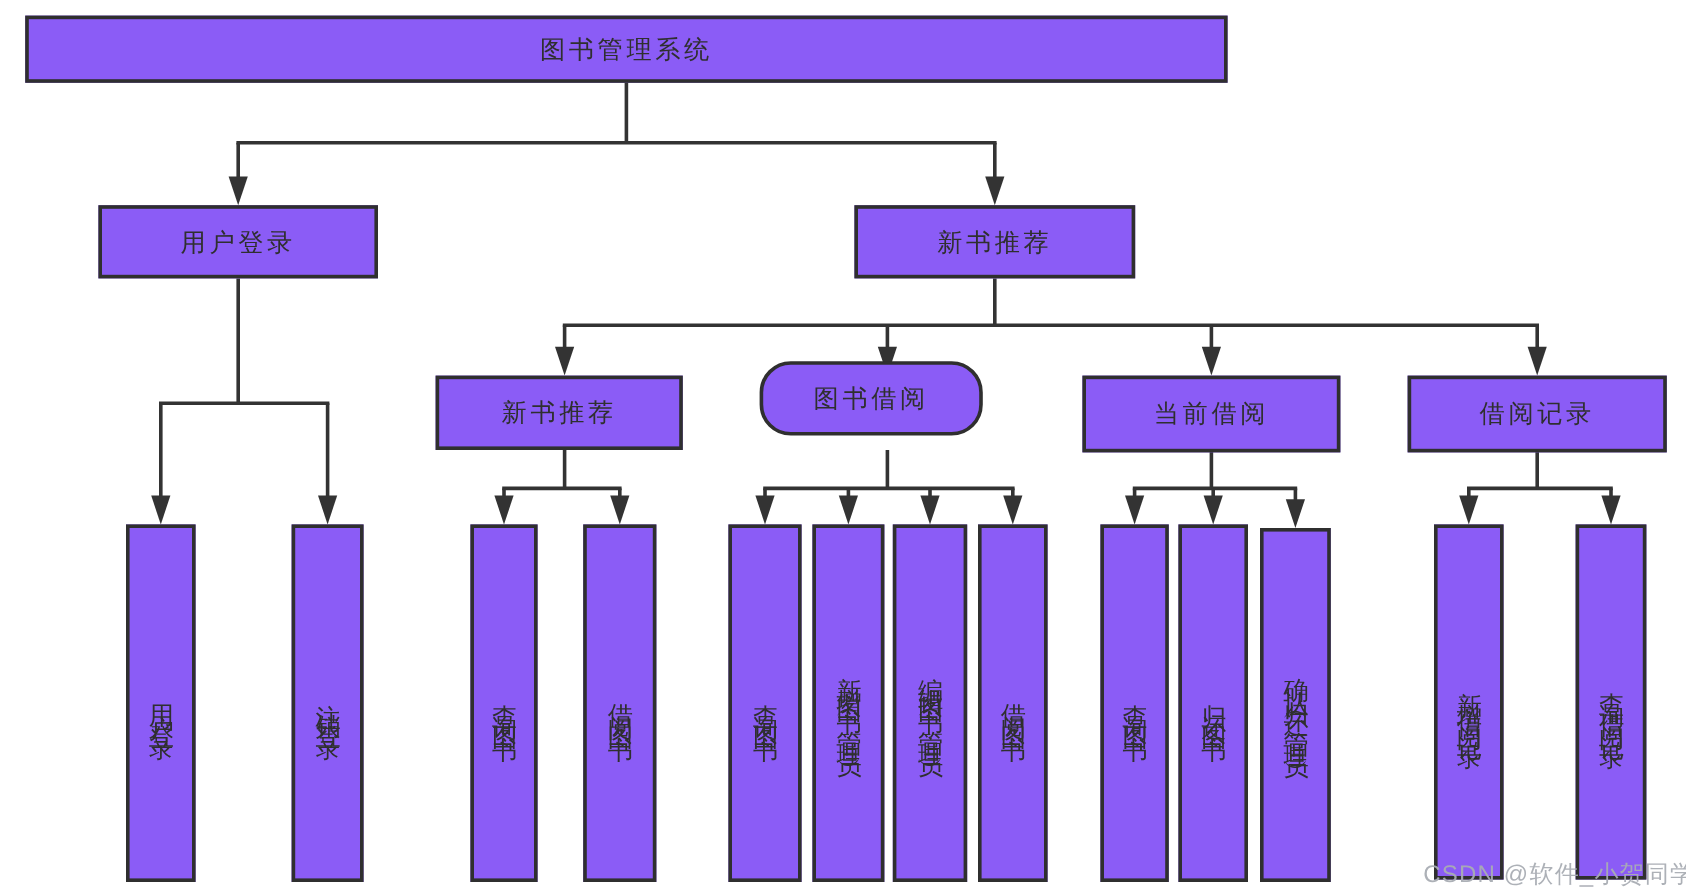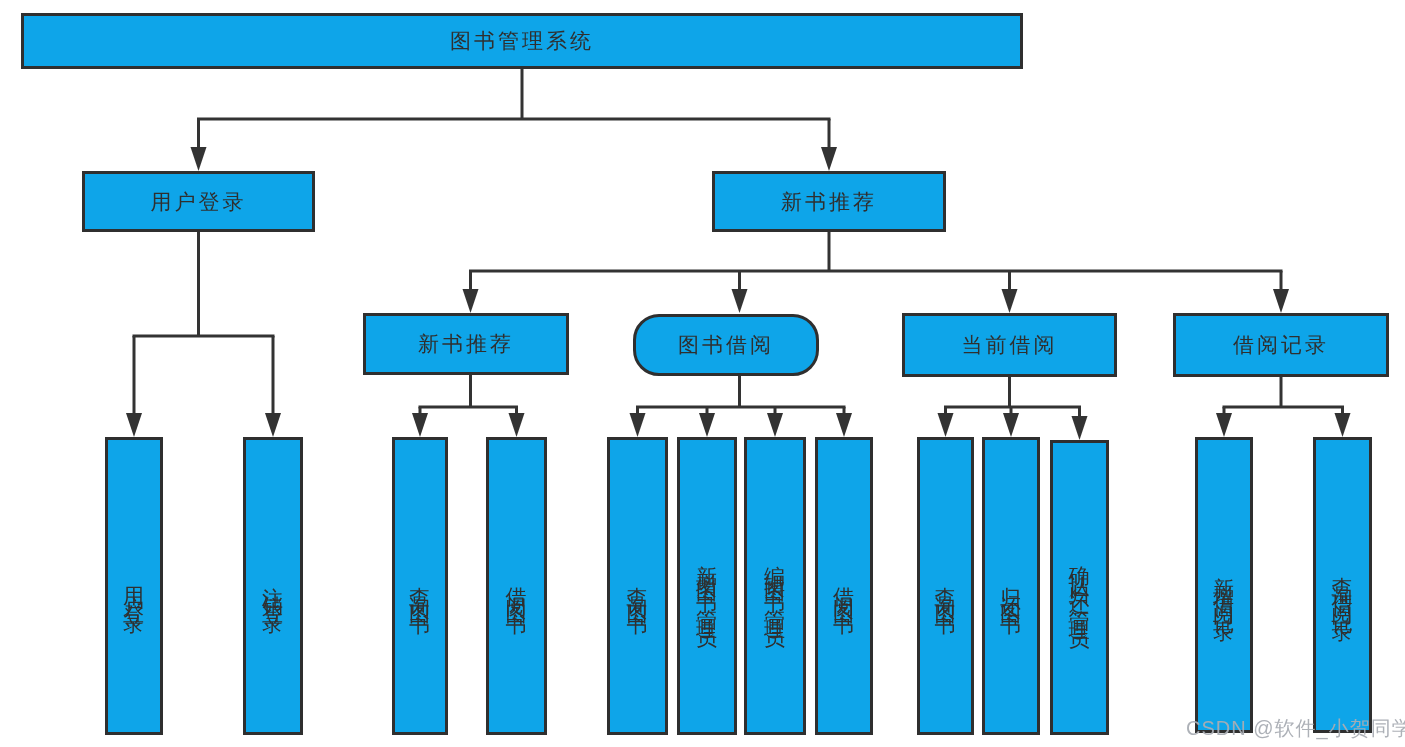--- a/index.html
+++ b/index.html
@@ -15,21 +15,21 @@
   }
   .wires {
     position: absolute;
     left: 0; top: 0;
     width: 1405px; height: 747px;
     pointer-events: none;
   }
   .node {
     position: absolute;
     border: 3px solid #2f2f2f;
-    background: #0ea5e9;
+    background: #8b5cf6;
     display: flex;
     align-items: center;
     justify-content: center;
     font-size: 21px;
     letter-spacing: 3px;
     white-space: nowrap;
     z-index: 2;
   }
   .node.vert {
     writing-mode: vertical-rl;
@@ -110,21 +110,21 @@
       <line x1="1342.5" y1="407" x2="1342.5" y2="419" stroke="#333333" stroke-width="3"></line>
       <polygon points="1334.5,413 1350.5,413 1342.5,437" fill="#333333"></polygon>
     </svg>
 
   <div class="node" style="left:21px; top:13px; width:1002px; height:56px;">图书管理系统</div>
 
   <div class="node" style="left:82px; top:171px; width:233px; height:61px;">用户登录</div>
   <div class="node" style="left:712px; top:171px; width:234px; height:61px;">新书推荐</div>
 
   <div class="node" style="left:363px; top:313px; width:206px; height:62px;">新书推荐</div>
-  <div class="node" style="left:633px; top:314px; width:186px; height:62px;border-radius:26px;">图书借阅</div>
+  <div class="node" style="left:633px; top:301px; width:186px; height:62px;border-radius:26px;">图书借阅</div>
   <div class="node" style="left:902px; top:313px; width:215px; height:64px;">当前借阅</div>
   <div class="node" style="left:1173px; top:313px; width:216px; height:64px;">借阅记录</div>
 
   <div class="node vert" style="left:105px; top:437px; width:58px; height:298px;">用户登录</div>
   <div class="node vert" style="left:243px; top:437px; width:60px; height:298px;">注销登录</div>
 
   <div class="node vert" style="left:392px; top:437px; width:56px; height:298px;">查询图书</div>
   <div class="node vert" style="left:486px; top:437px; width:61px; height:298px;">借阅图书</div>
 
   <div class="node vert" style="left:607px; top:437px; width:61px; height:298px;">查询图书</div>

